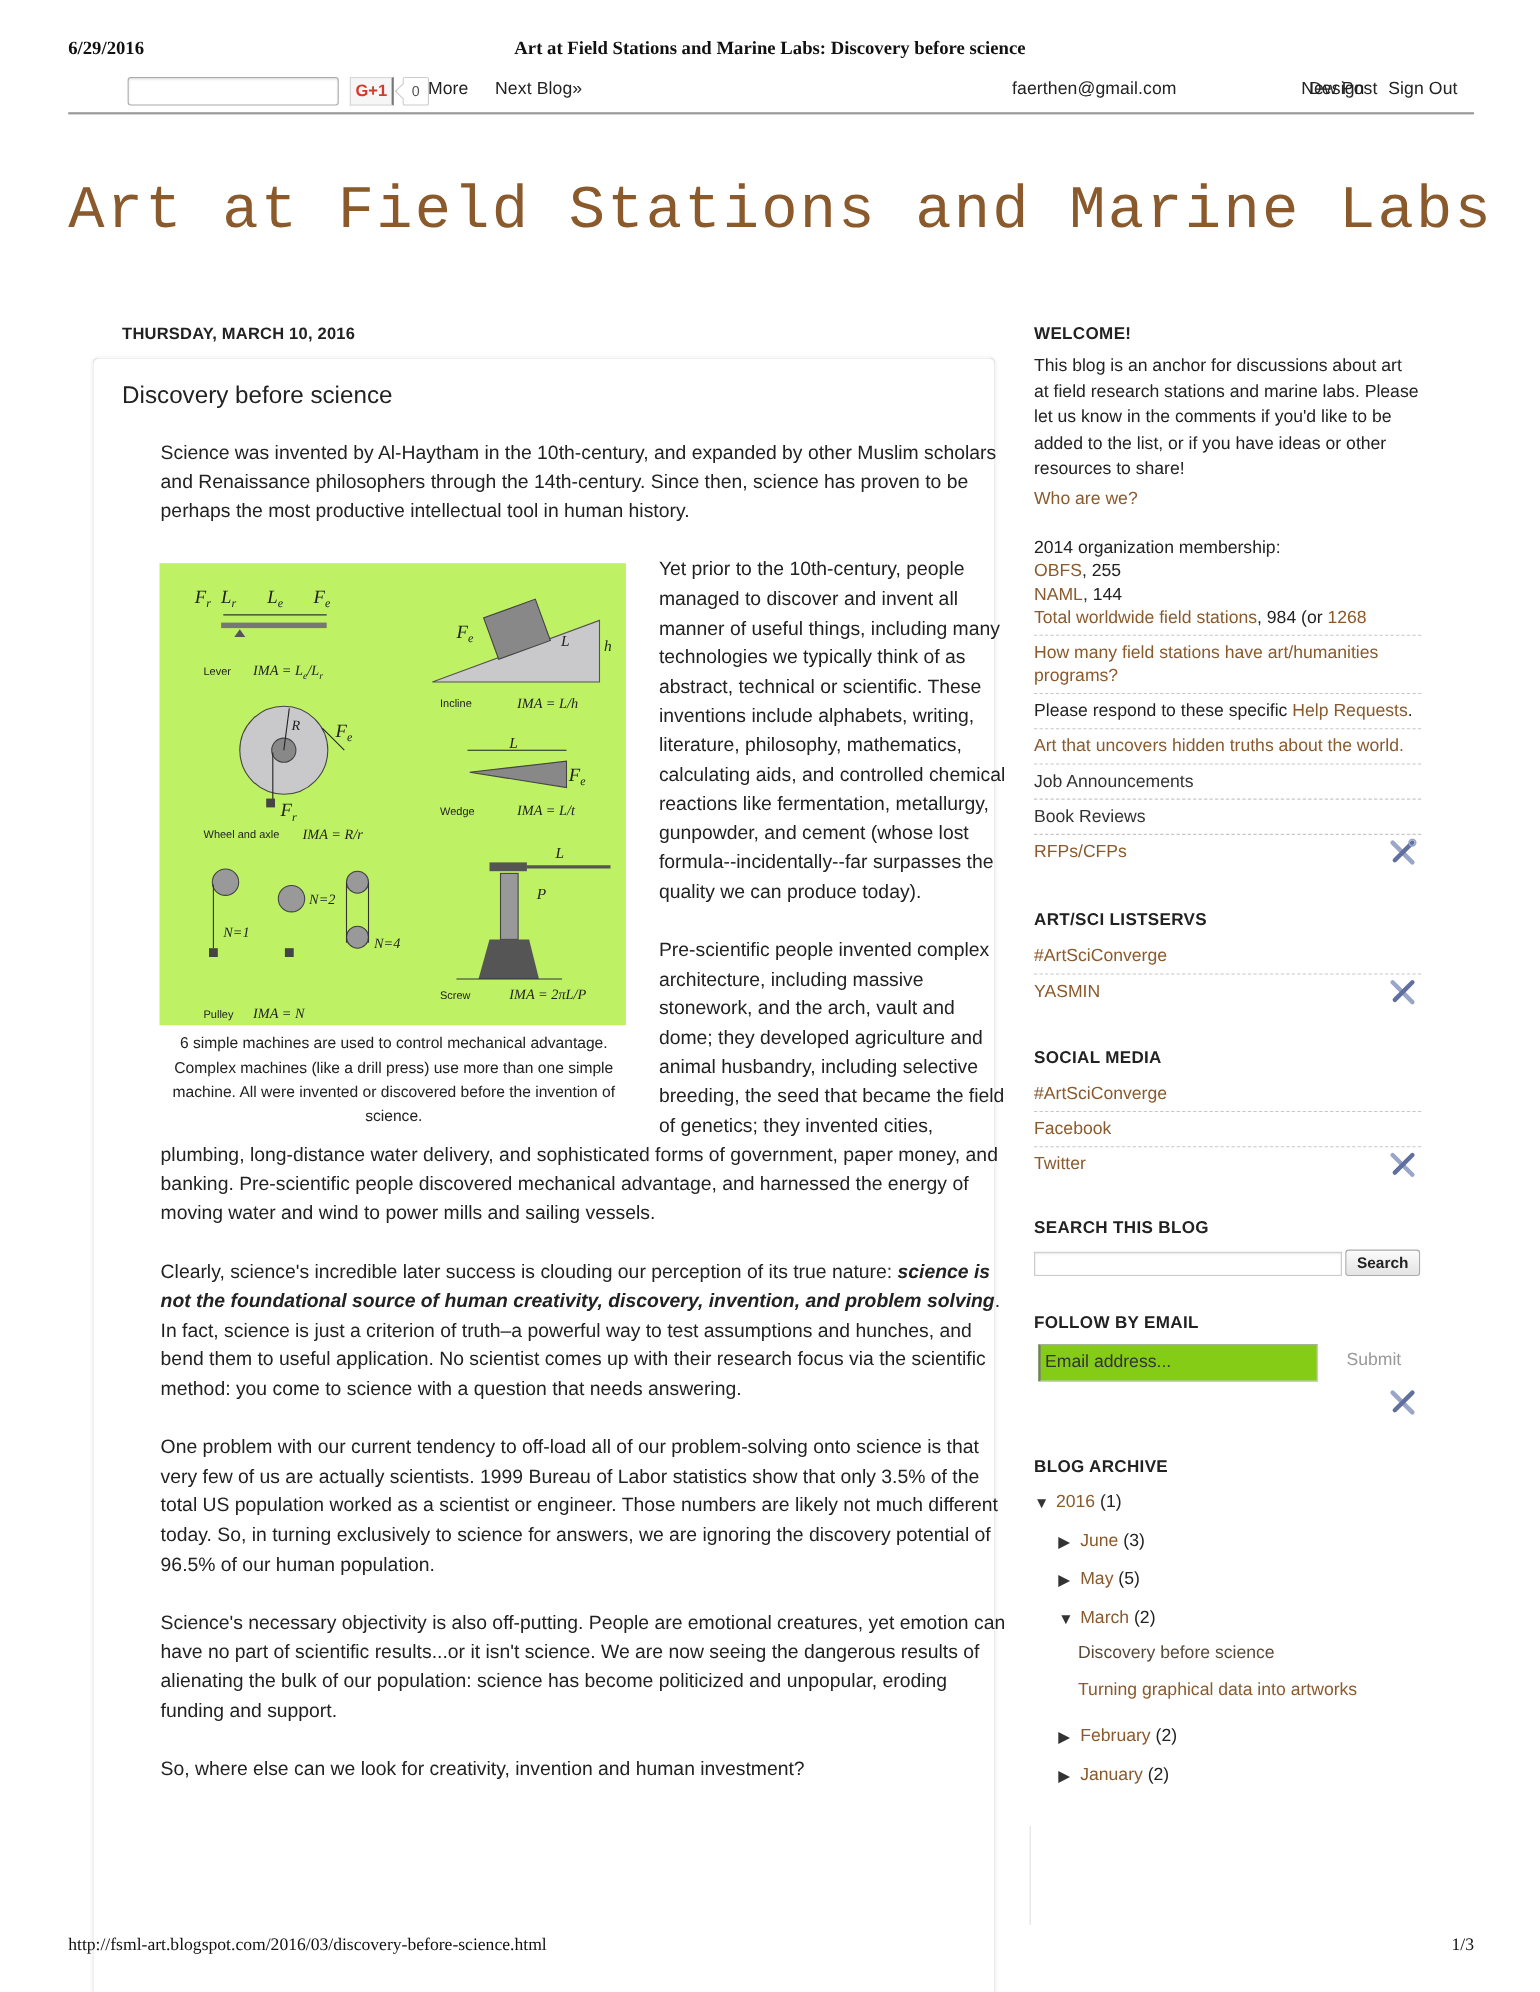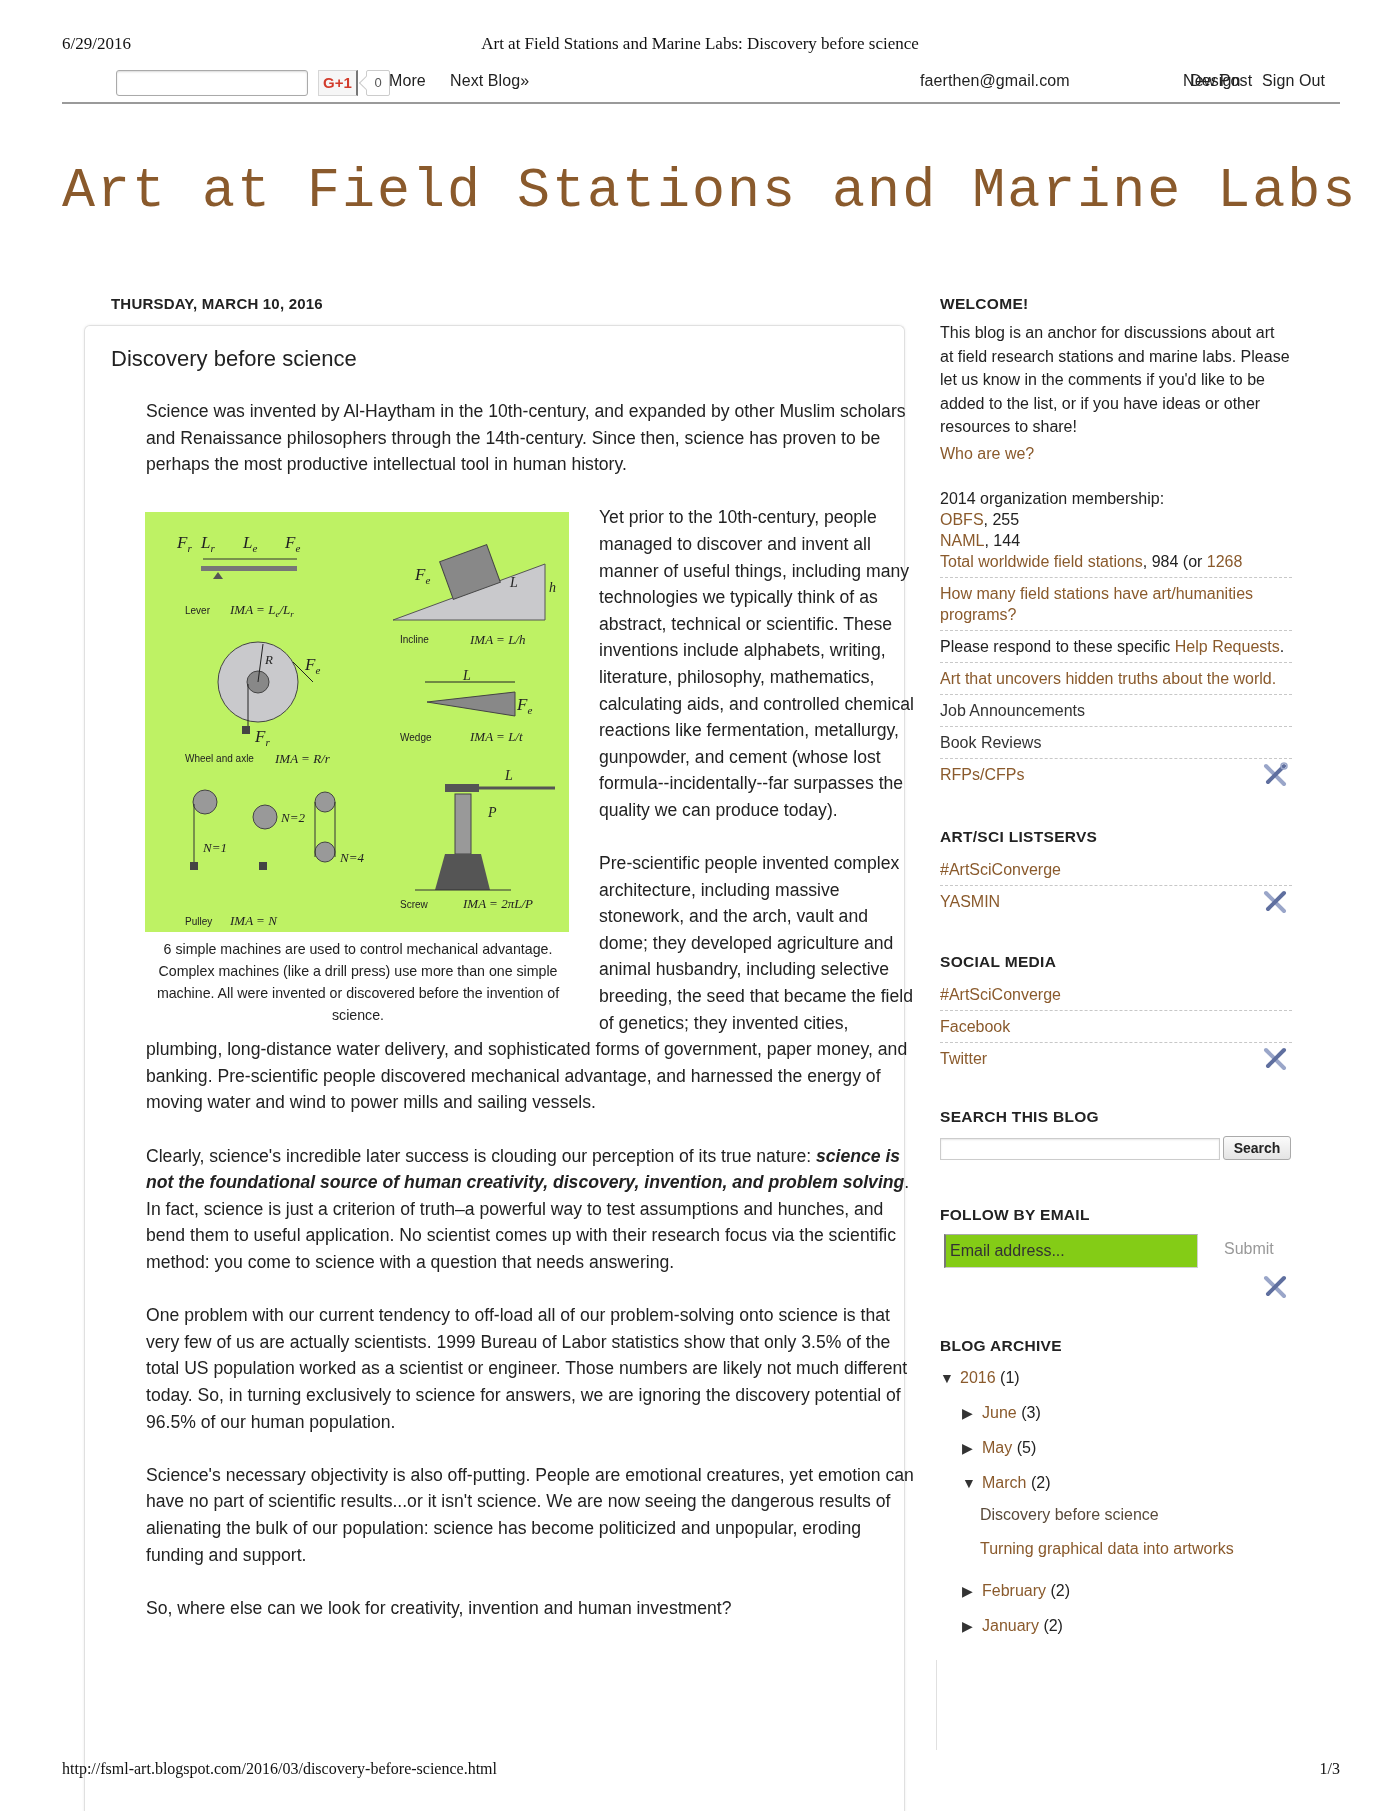--- a/index.html
+++ b/index.html
@@ -1,19 +1,19 @@
 <!DOCTYPE html>
 <html><head>
 <meta charset="utf-8">
 <style>
   * { box-sizing: border-box; margin: 0; padding: 0; }
   html, body { width: 1400px; height: 1811px; background: #ffffff; overflow: hidden; }
   body { position: relative; font-family: "Liberation Sans", sans-serif; color: #222; }
 
-  .print-header { position: absolute; top: 34px; left: 0; width: 1400px; height: 24px; font-family: "Liberation Serif", serif; font-size: 17px; color: #111; }
+  .print-header { position: absolute; top: 34px; left: 0; width: 1400px; height: 24px; font-family: "Liberation Serif", serif; font-size: 17px; color: #111; font-weight: bold; }
   .print-date { position: absolute; left: 62px; top: 0; }
   .print-title { position: absolute; left: 0; width: 1400px; text-align: center; top: 0; }
 
   .navbar { position: absolute; top: 68px; left: 62px; width: 1278px; height: 36px; border-bottom: 2px solid #9a9a9a; }
   .nav-search { position: absolute; left: 54px; top: 2px; width: 192px; height: 26px; border: 1px solid #aaa; border-radius: 3px; background: #fff; box-shadow: inset 0 1px 2px rgba(0,0,0,0.15); }
   .gplus { position: absolute; left: 256px; top: 2px; width: 40px; height: 26px; border: 1px solid #d6d6d6; border-right: 2px solid #777; background: #f6f6f6; color: #d23b2b; font-weight: bold; font-size: 15px; text-align: center; line-height: 24px; }
   .gcount { position: absolute; left: 304px; top: 2px; width: 24px; height: 26px; border: 1px solid #ccc; border-radius: 2px; color: #555; font-size: 13px; text-align: center; line-height: 24px; background: #fff; }
   .gcount:before { content: ""; position: absolute; left: -6px; top: 7px; width: 9px; height: 9px; background: #fff; border-left: 1px solid #ccc; border-bottom: 1px solid #ccc; transform: rotate(45deg); }
   .nav-link { position: absolute; top: 4px; font-size: 16px; color: #222; text-decoration: none; cursor: pointer; letter-spacing: 0.1px; }
 
@@ -233,21 +233,21 @@
   </div>
 
   <div class="section" style="margin-top:34px;">
     <div class="side-h">SEARCH THIS BLOG</div>
     <div class="search-row">
       <input class="search-input" type="text" value="" style="">
       <button class="search-btn">Search</button>
     </div>
   </div>
 
-  <div class="section" style="margin-top:42px;">
+  <div class="section" style="margin-top:30px;">
     <div class="side-h">FOLLOW BY EMAIL</div>
     <div class="email-row">
       <input class="email-input" type="text" placeholder="Email address..." style="">
       <button class="submit-btn">Submit</button>
     </div>
     <div style="position:relative; height:30px;">
       <svg class="wrench" style="right:2px; top:0;" viewBox="0 0 28 26">
           <path d="M4 4 L22 22" stroke="#9aa6c9" stroke-width="4" stroke-linecap="round"></path>
           <path d="M22 4 L6 20" stroke="#5f6f9f" stroke-width="4" stroke-linecap="round"></path>
         </svg>

